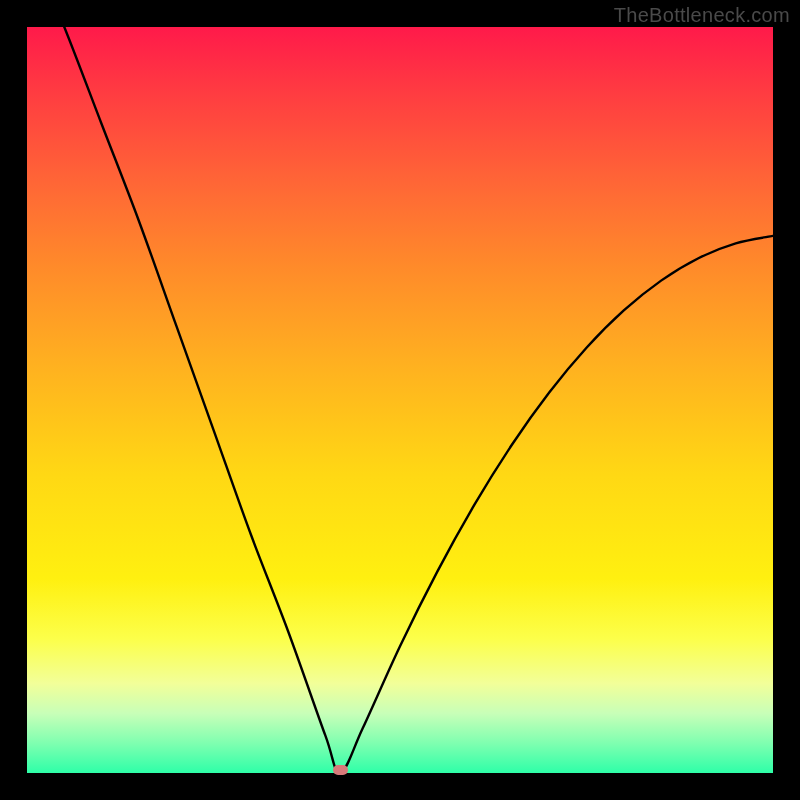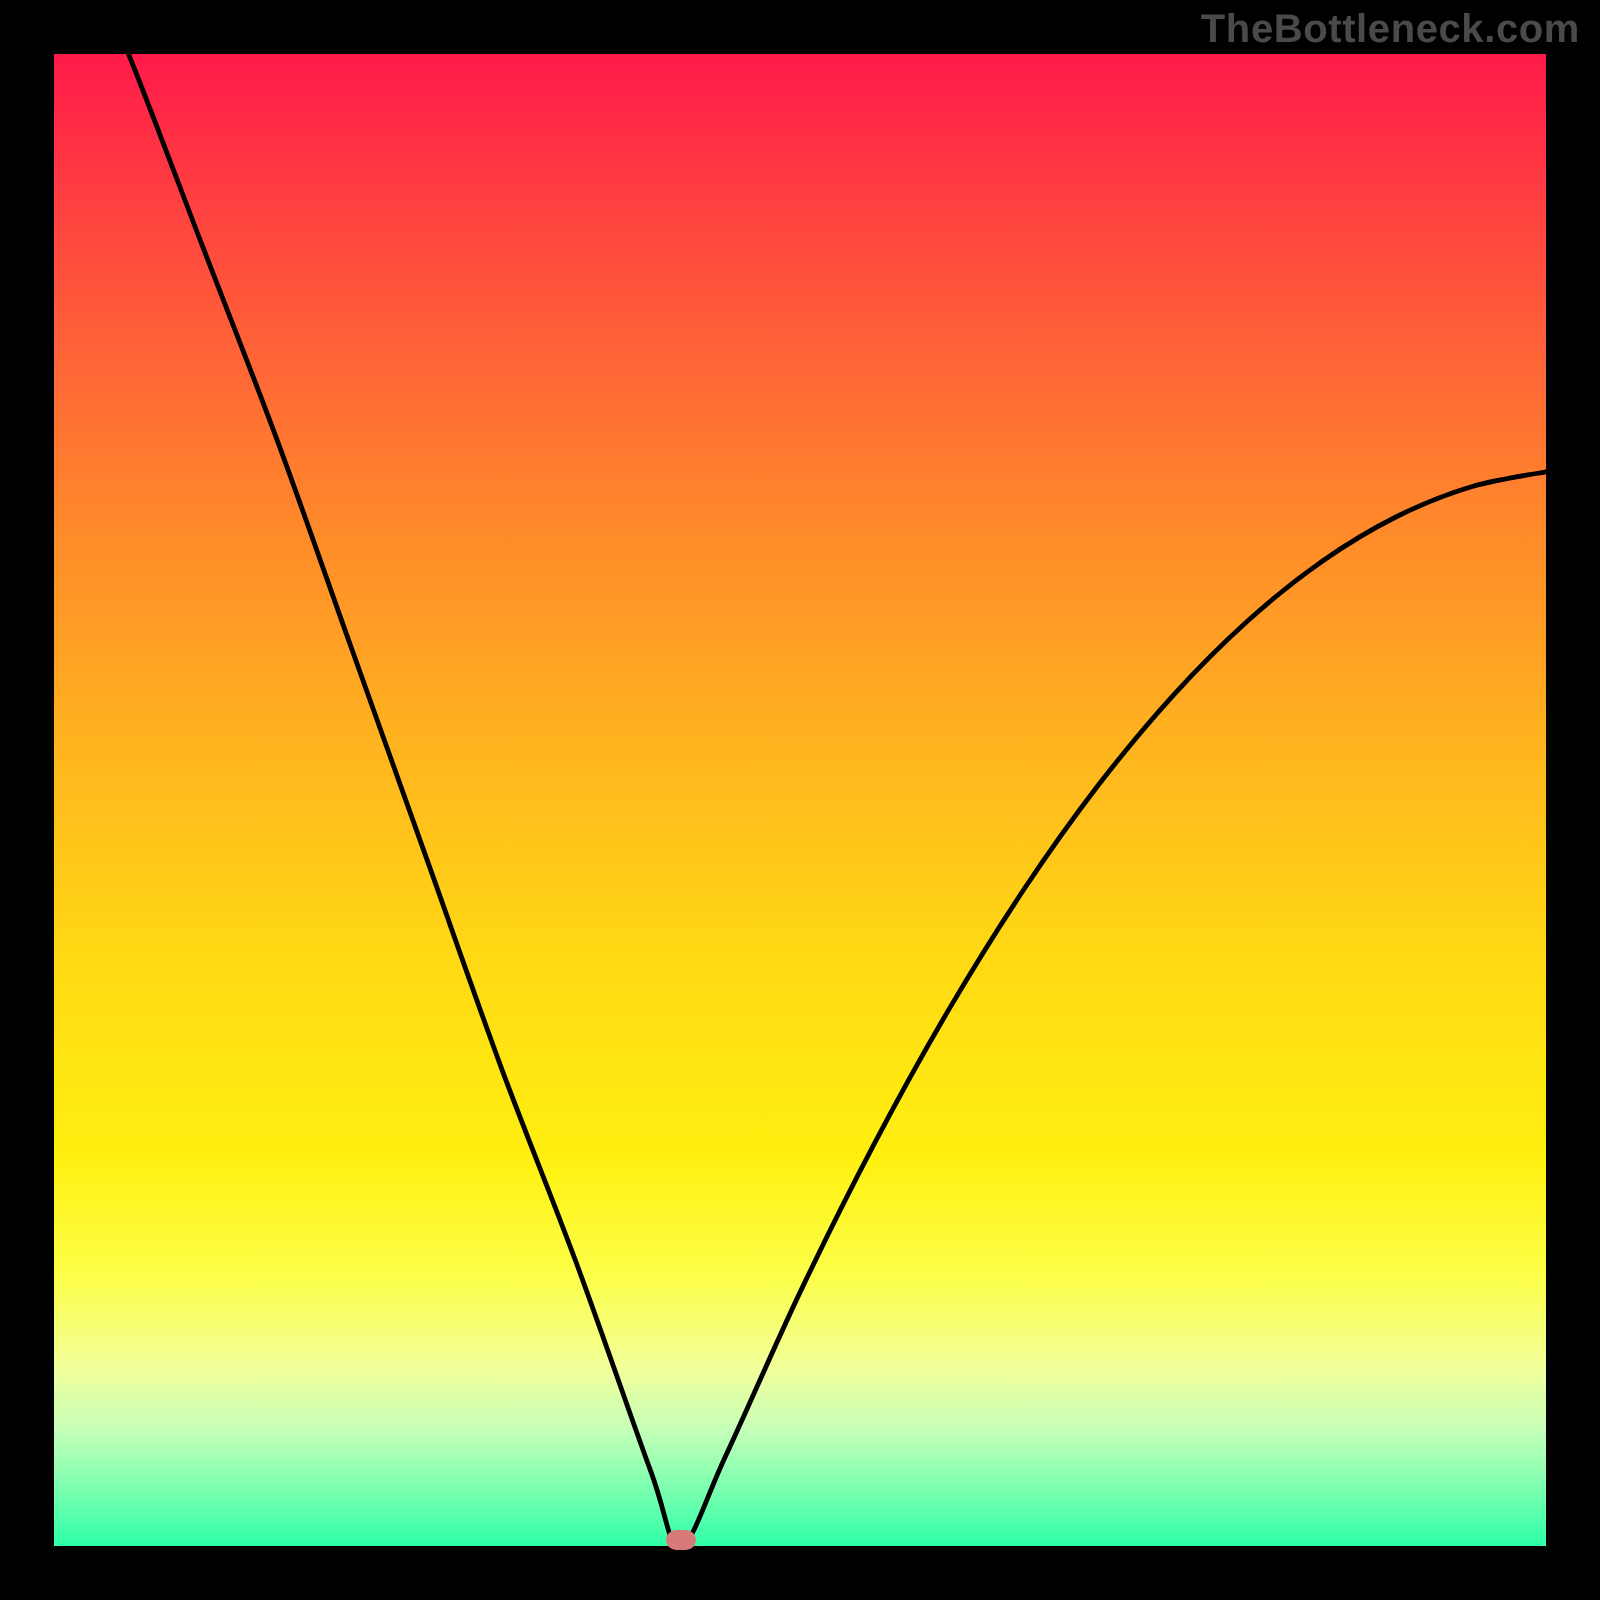--- a/index.html
+++ b/index.html
@@ -31,21 +31,21 @@
       #7fffb0 96%,
       #2effa8 100%
     );
   }
   .watermark {
     position: absolute;
     top: 4px;
     right: 10px;
     color: #4a4a4a;
     font-size: 20px;
-    font-weight: 700;
+    font-weight: 400;
     letter-spacing: 0.3px;
     user-select: none;
   }
   svg.curve {
     position: absolute;
     left: 0;
     top: 0;
     width: 746px;
     height: 746px;
   }

